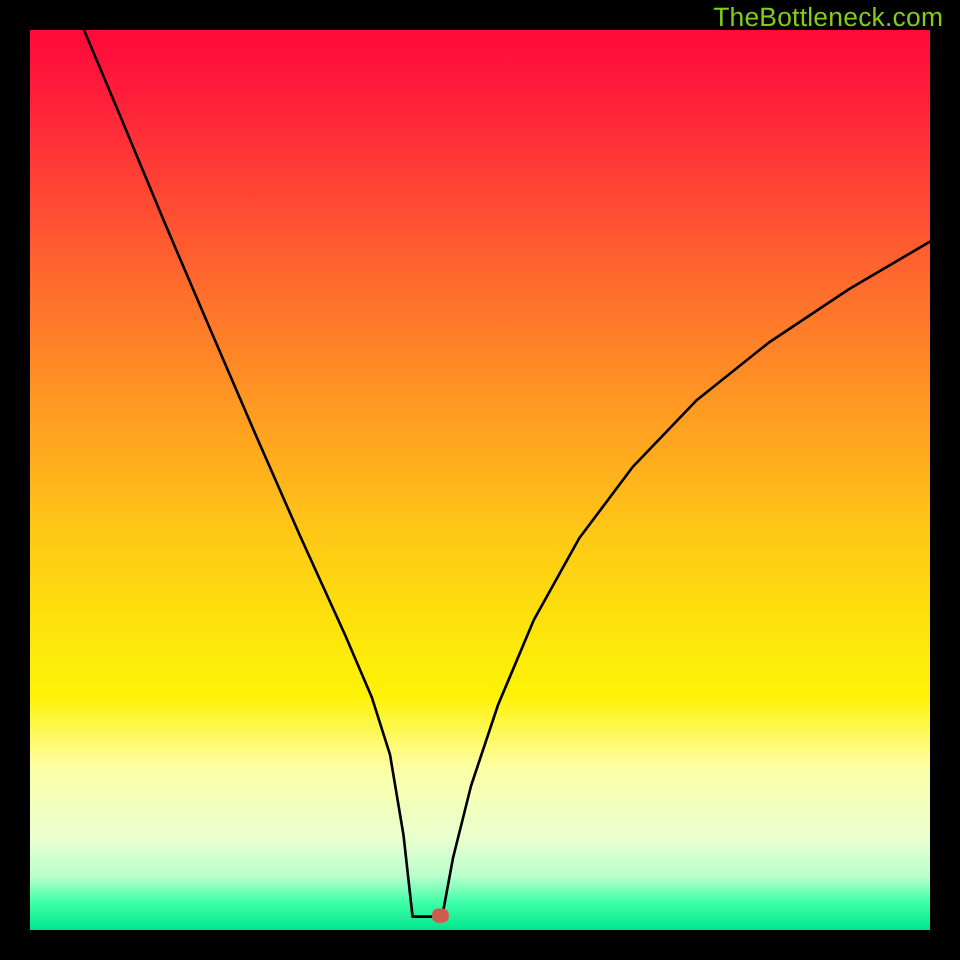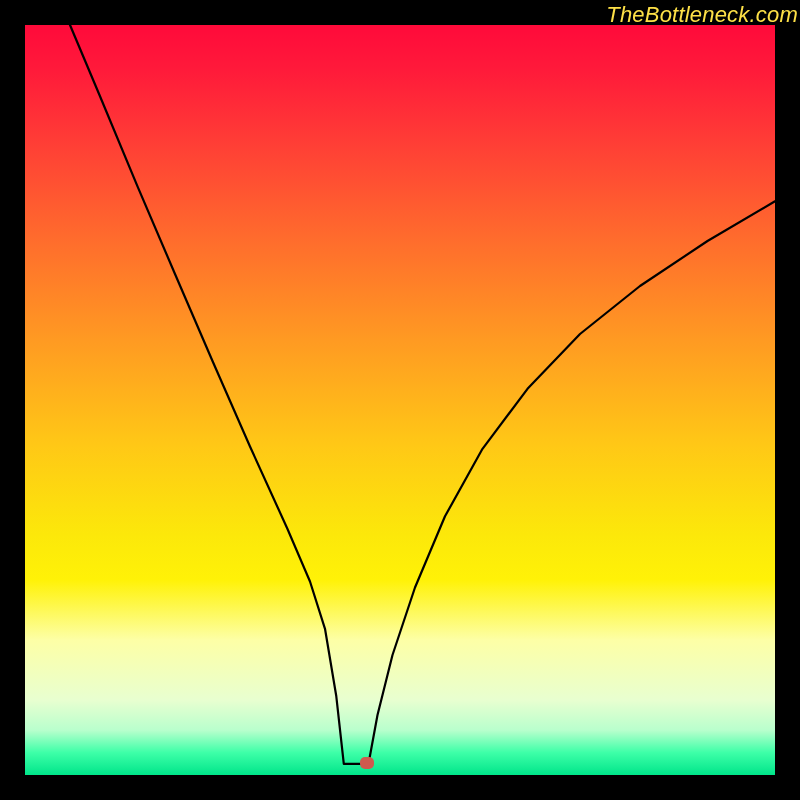--- a/index.html
+++ b/index.html
@@ -6,26 +6,25 @@
   body {
     width: 800px;
     height: 800px;
     background: #000;
     position: relative;
     font-family: Arial, Helvetica, sans-serif;
   }
   .watermark {
     position: absolute;
     top: 2px;
-    right: 2px;
-    color: #fde047;
+    right: 14px;
+    color: #84cc16;
     font-size: 22px;
     letter-spacing: 0.2px;
     z-index: 10;
-    font-style: italic;
   }
   .frame {
     position: absolute;
     left: 25px;
     top: 25px;
     width: 750px;
     height: 750px;
     background: linear-gradient(to bottom,
       #ff0a3a 0%,
       #ff1a3a 6%,

